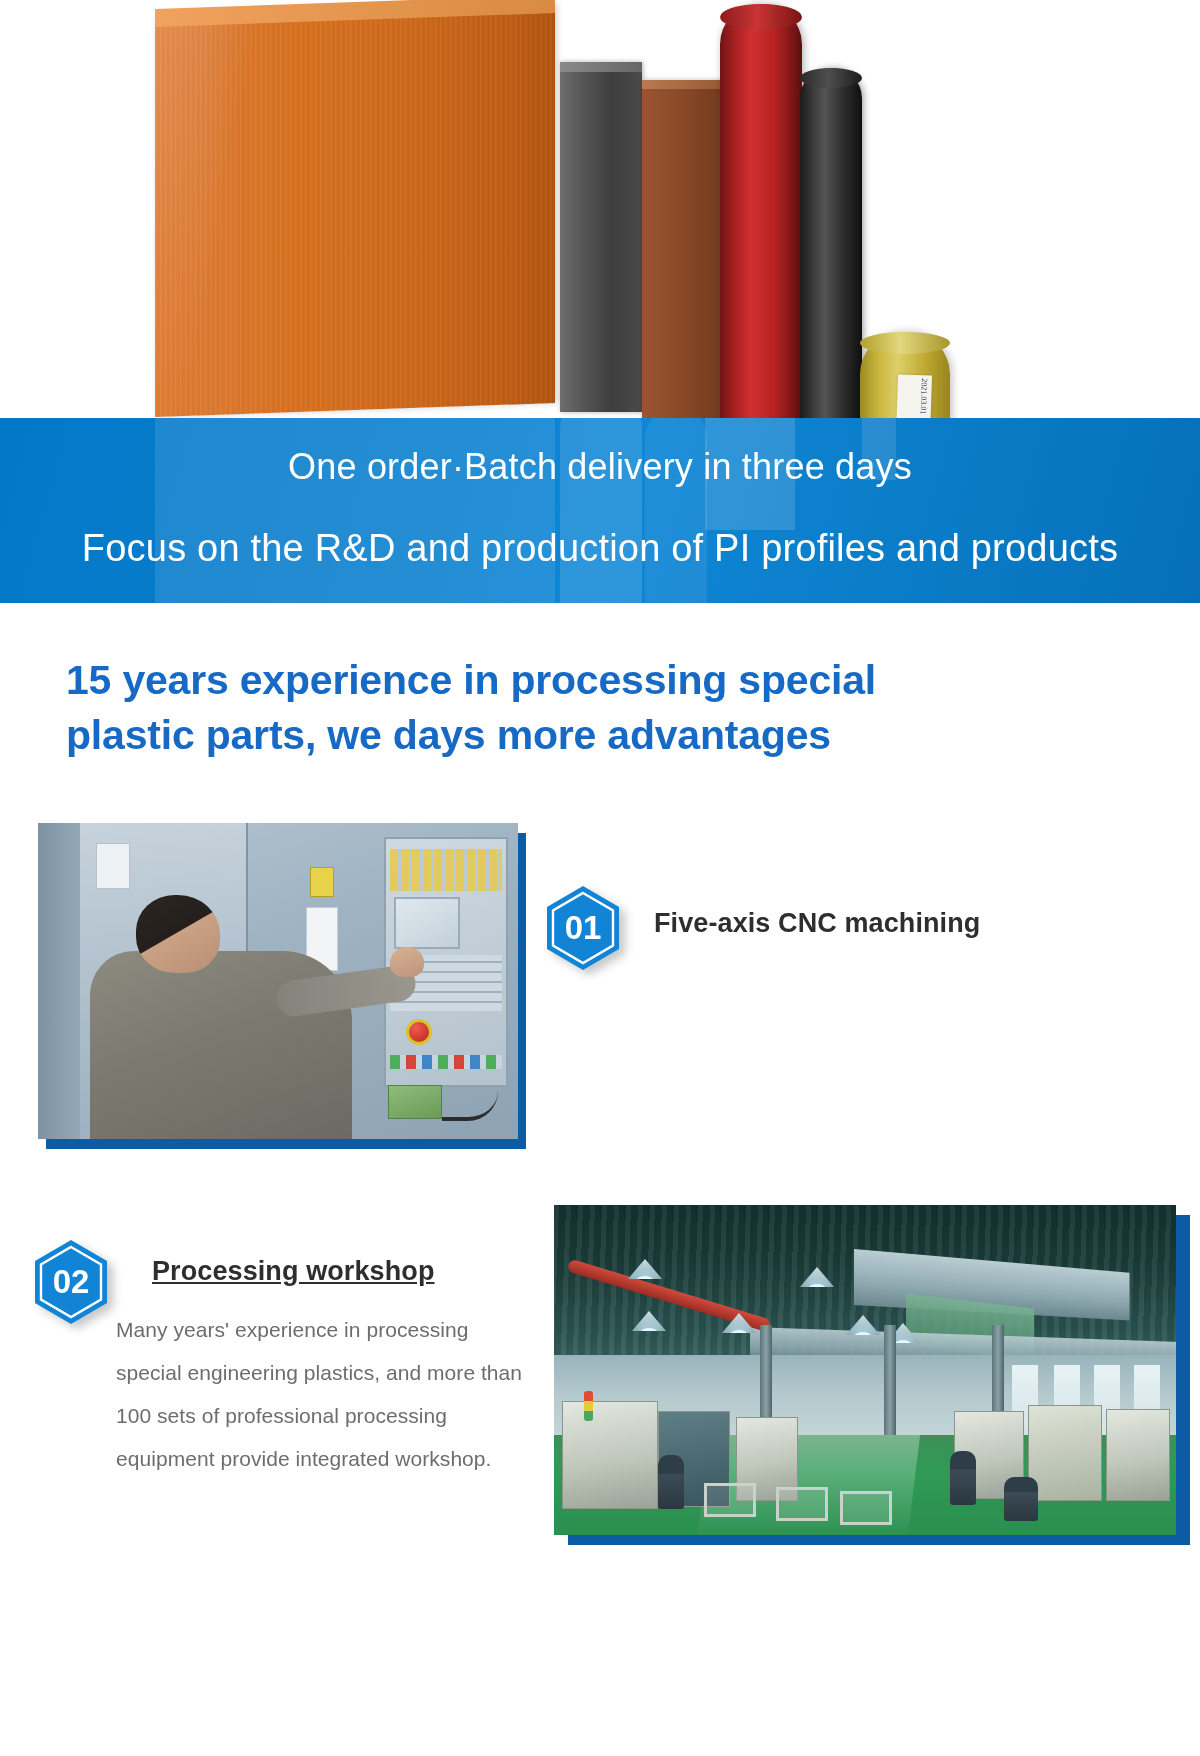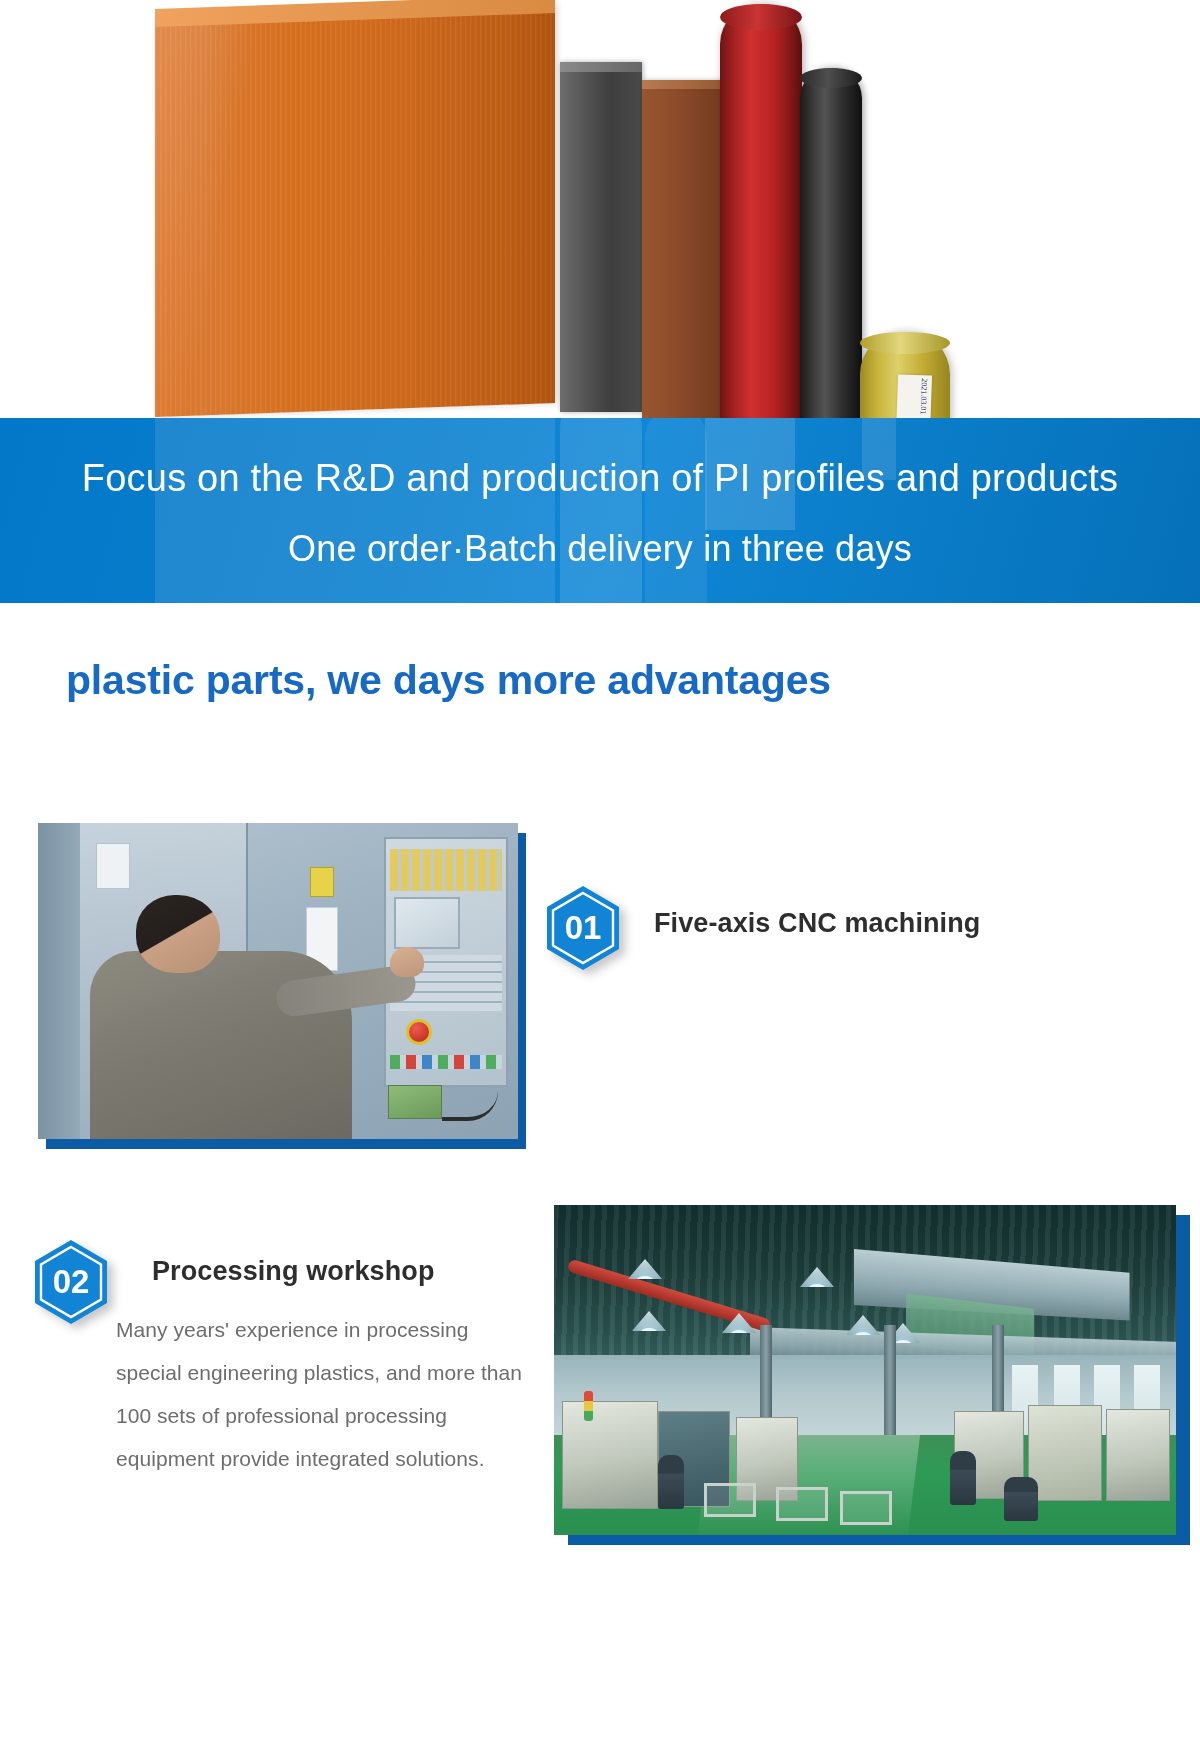--- a/index.html
+++ b/index.html
@@ -457,21 +457,21 @@
     color: #6d6d6d;
     line-height: 43px;
     letter-spacing: .05px;
   }
 
   .f1-badge { left: 544px; top: 884px; }
   .f1-title { left: 654px; top: 908px; }
   .f1-body  { left: 638px; top: 962px; width: 430px; }
 
   .f2-badge { left: 32px;  top: 1238px; }
-  .f2-title { left: 152px; top: 1256px; }
+  .f2-title { left: 152px; top: 1256px; text-decoration: underline; }
   .f2-body  { left: 116px; top: 1308px; width: 410px; }
 </style>
 </head>
 <body>
 
 <div class="page">
 
   <div class="hero">
     <div class="hero-stage">
       <div class="prod-orange"></div>
@@ -495,25 +495,26 @@
     </div>
   </div>
 
   <div class="banner">
     <div class="banner-ghost g1"></div>
     <div class="banner-ghost g2"></div>
     <div class="banner-ghost g3"></div>
     <div class="banner-ghost g4"></div>
     <div class="banner-ghost g5"></div>
 
+    <div class="banner-line banner-line-2">One order·Batch delivery in three days</div>
     <div class="banner-line banner-line-1">Focus on the R&amp;D and production of PI profiles and products</div>
-    <div class="banner-line banner-line-2">One order·Batch delivery in three days</div>
   </div>
 
   <h2 class="section-heading">
+    <span>15 years experience in processing special</span>
     <span>plastic parts, we days more advantages</span>
   </h2>
 
   <div class="photo-frame f1-frame"></div>
   <div class="photo-inner f1-inner">
     <div class="cnc">
       <div class="cnc-cabinet-l"></div>
       <div class="cnc-door"></div>
       <div class="cnc-paper"></div>
       <div class="cnc-sticker-y"></div>
@@ -597,15 +598,15 @@
   </div>
 
   <div class="hex-badge f2-badge">
     <svg viewBox="0 0 78 88" xmlns="http://www.w3.org/2000/svg" aria-hidden="true">
       <polygon points="39,2 75,23 75,65 39,86 3,65 3,23" fill="#1184d6"></polygon>
       <polygon points="39,9 69,26.5 69,61.5 39,79 9,61.5 9,26.5" fill="none" stroke="#ffffff" stroke-width="2.4"></polygon>
       <text class="hex-num" x="39" y="55" text-anchor="middle">02</text>
     </svg>
   </div>
   <div class="feat-title f2-title">Processing workshop</div>
-  <div class="feat-body f2-body">Many years' experience in processing special engineering plastics, and more than 100 sets of professional processing equipment provide integrated solutions.</div>
+  <div class="feat-body f2-body">Many years' experience in processing special engineering plastics, and more than 100 sets of professional processing equipment provide integrated workshop.</div>
 
 </div>
 
 </body></html>

